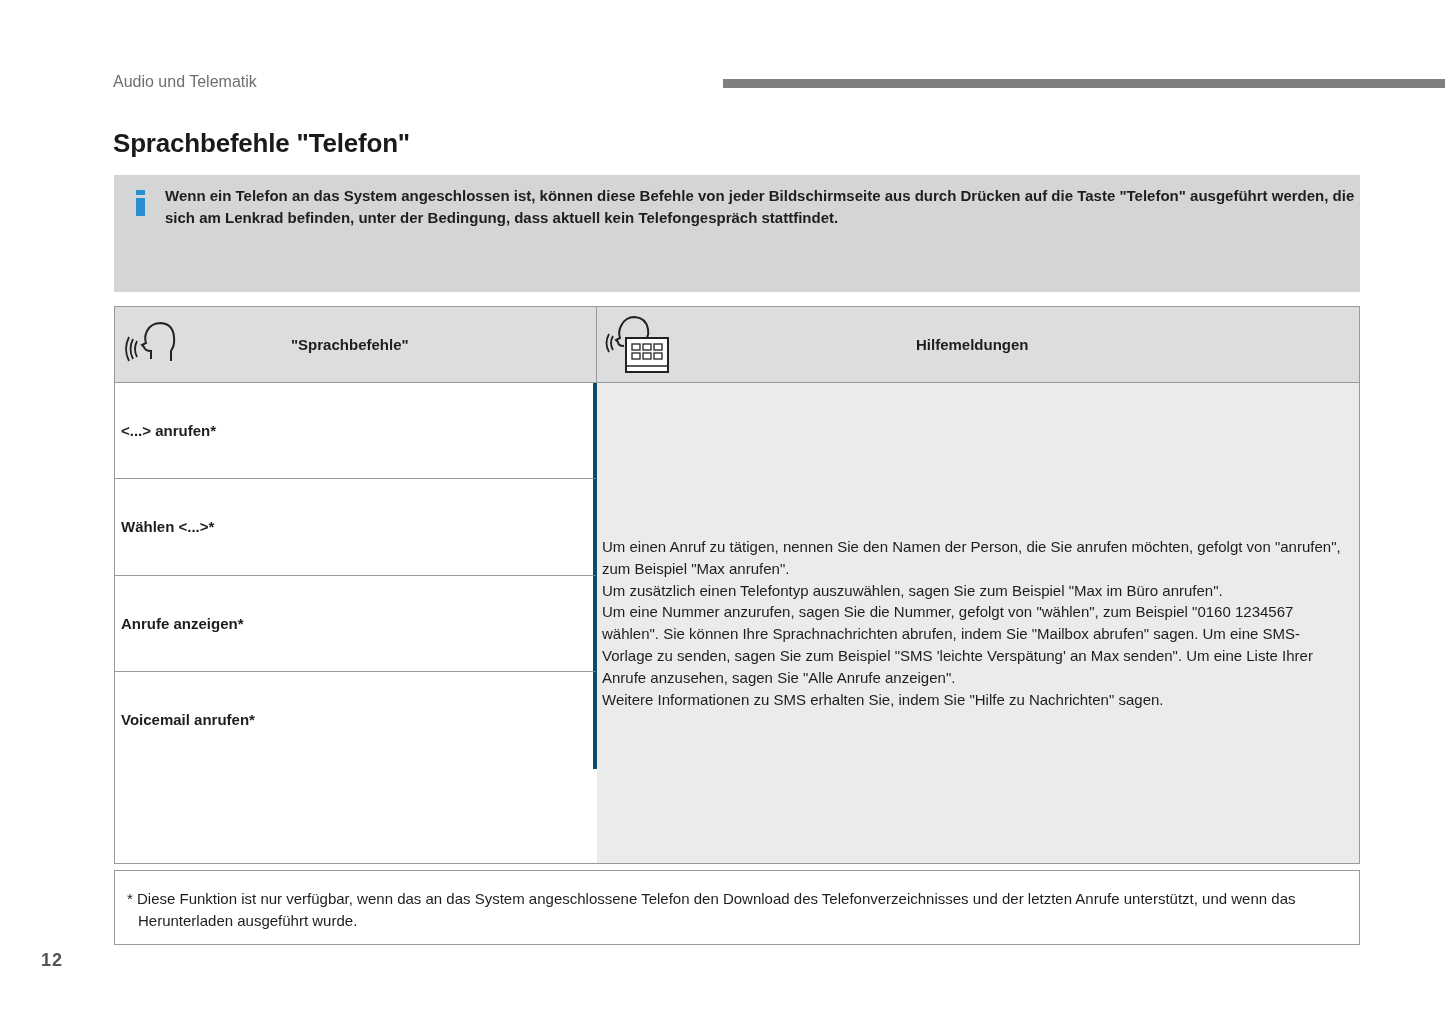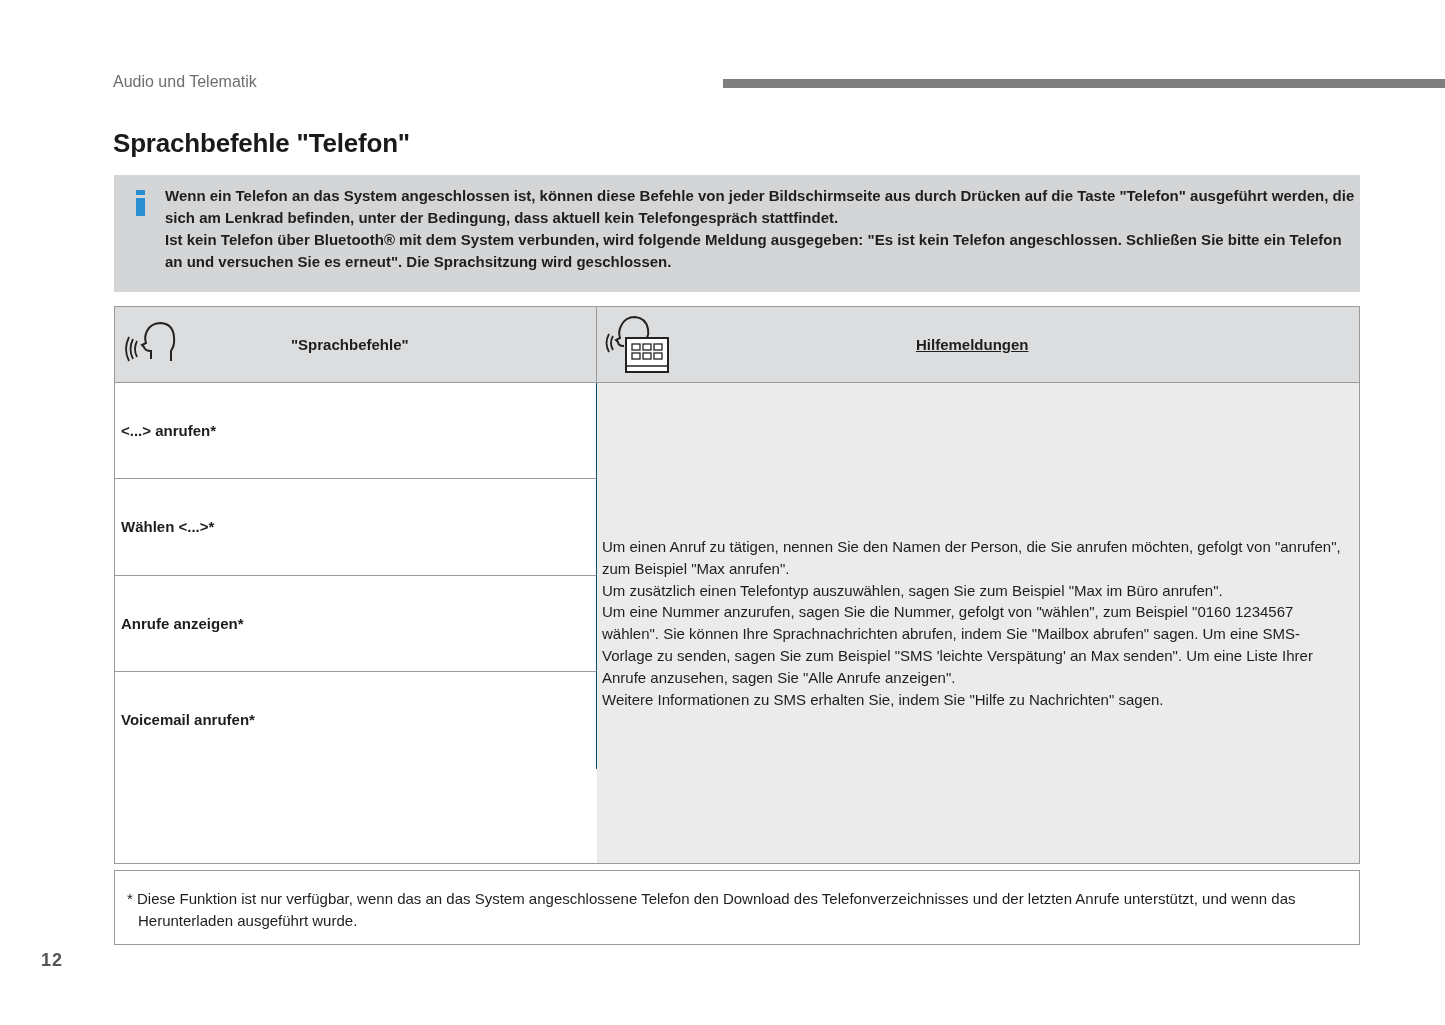--- a/index.html
+++ b/index.html
@@ -12,25 +12,25 @@
   .info-icon .dot{position:absolute;left:0;top:0;width:9px;height:5px;background:#2a8fd0;}
   .info-icon .stem{position:absolute;left:0;top:8px;width:9px;height:18px;background:#2a8fd0;}
   .info-text{position:absolute;left:51px;top:10px;width:1190px;font-size:15px;line-height:22px;color:#1e1e1e;font-weight:bold;}
   .info-text p{margin:0;}
   .cmd-table{position:absolute;left:114px;top:306px;width:1246px;height:558px;border:1px solid #9a9a9a;box-sizing:border-box;}
   .th{position:absolute;top:0;height:76px;background:#dcdddf;border-bottom:1px solid #9a9a9a;box-sizing:border-box;}
   .th-left{left:0;width:482px;border-right:1px solid #9a9a9a;}
   .th-right{left:482px;width:762px;}
   .th-label{position:absolute;font-size:15px;font-weight:bold;color:#1e1e1e;top:29px;}
   .th-left .th-label{left:176px;}
-  .th-right .th-label{left:319px;text-decoration:underline;}
+  .th-right .th-label{left:319px;}
   .speak-icon{position:absolute;left:10px;top:12px;width:54px;height:50px;}
   .help-icon{position:absolute;left:7px;top:7px;width:70px;height:62px;}
   .rows{position:absolute;left:0;top:76px;width:482px;}
-  .row{height:96.4px;border-bottom:1px solid #9a9a9a;border-right:1px solid #0c4a6e;box-sizing:border-box;position:relative;background:#fff;}
+  .row{height:96.4px;border-bottom:1px solid #9a9a9a;border-right:4px solid #0c4a6e;box-sizing:border-box;position:relative;background:#fff;}
   .row:last-child{border-bottom:none;}
   .row-label{position:absolute;left:6px;top:39px;font-size:15px;font-weight:bold;color:#1e1e1e;}
   .help-cell{position:absolute;left:482px;top:76px;width:762px;height:480px;background:#ebebec;}
   .help-text{position:absolute;left:5px;top:153px;width:745px;font-size:15px;line-height:21.8px;color:#1e1e1e;}
   .help-text p{margin:0;}
   .footnote{position:absolute;left:114px;top:870px;width:1246px;height:75px;border:1px solid #9a9a9a;box-sizing:border-box;background:#fff;}
   .footnote-text{position:absolute;left:12px;top:17px;width:1210px;font-size:15px;line-height:22px;color:#1e1e1e;padding-left:11px;text-indent:-11px;}
   .page-number{position:absolute;left:41px;top:950px;font-size:18px;font-weight:bold;color:#555;letter-spacing:1px;}
 </style>
 </head>
@@ -40,21 +40,20 @@
 <div class="header-bar"></div>
 <h1 class="page-title" style="margin:0;">Sprachbefehle "Telefon"</h1>
 
 <div class="info-box">
   <div class="info-icon">
     <div class="dot"></div>
       <div class="stem"></div>
   </div>
   <div class="info-text">
     <p>Wenn ein Telefon an das System angeschlossen ist, können diese Befehle von jeder Bildschirmseite aus durch Drücken auf die Taste "Telefon" ausgeführt werden, die sich am Lenkrad befinden, unter der Bedingung, dass aktuell kein Telefongespräch stattfindet.</p>
-    <p>Ist kein Telefon über Bluetooth® mit dem System verbunden, wird folgende Meldung ausgegeben: "Es ist kein Telefon angeschlossen. Schließen Sie bitte ein Telefon an und versuchen Sie es erneut". Die Sprachsitzung wird geschlossen.</p>
   </div>
 </div>
 
 <div class="cmd-table">
   <div class="th th-left">
     <svg class="speak-icon" viewBox="0 0 54 50">
       <path d="M26 40 L26 32 Q20 32 19 28 L17 26 L21 24 Q19 18 22 12 Q26 4 36 4 Q48 5 49 18 Q50 26 46 32 L46 42" fill="none" stroke="#222" stroke-width="2"></path>
       <path d="M12 22 Q8 30 12 38" fill="none" stroke="#222" stroke-width="1.8"></path>
       <path d="M8 20 Q3 30 8 40" fill="none" stroke="#222" stroke-width="1.8"></path>
       <path d="M4 18 Q-2 30 4 42" fill="none" stroke="#222" stroke-width="1.8"></path>

